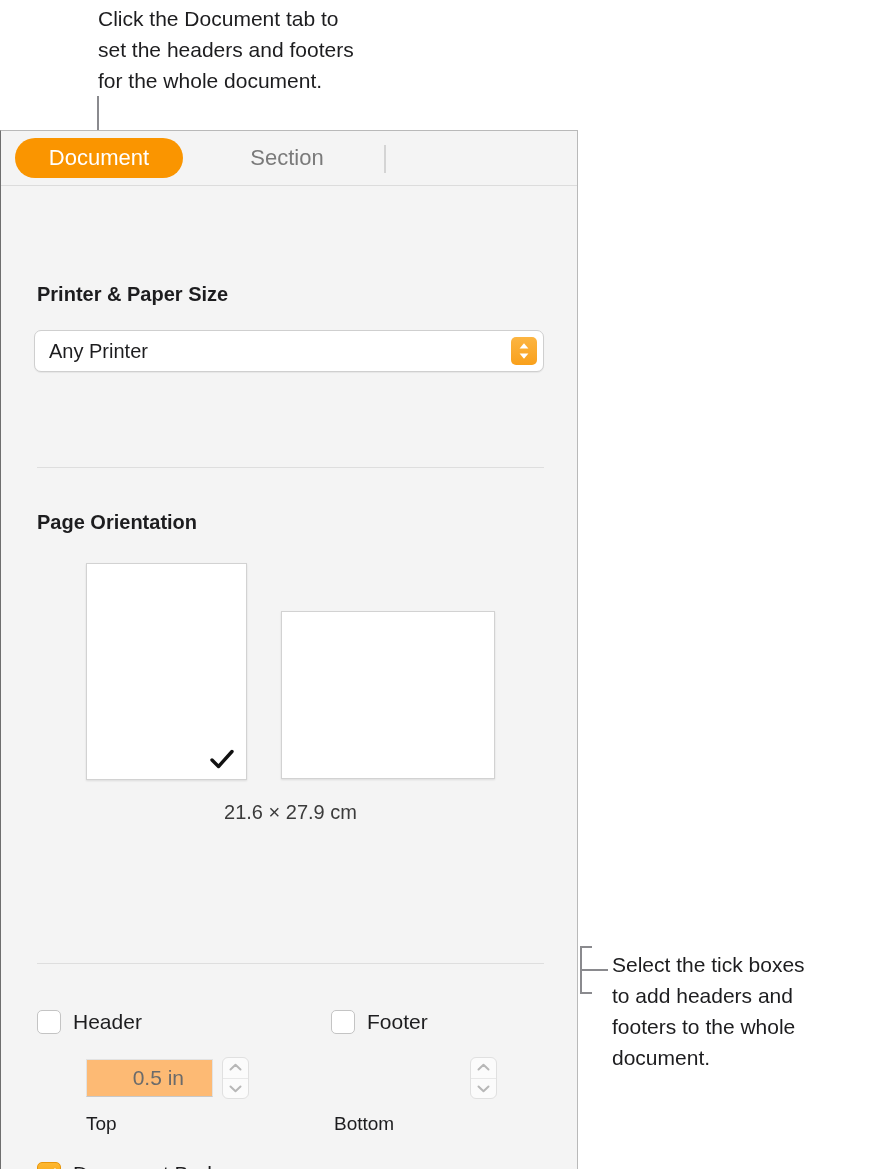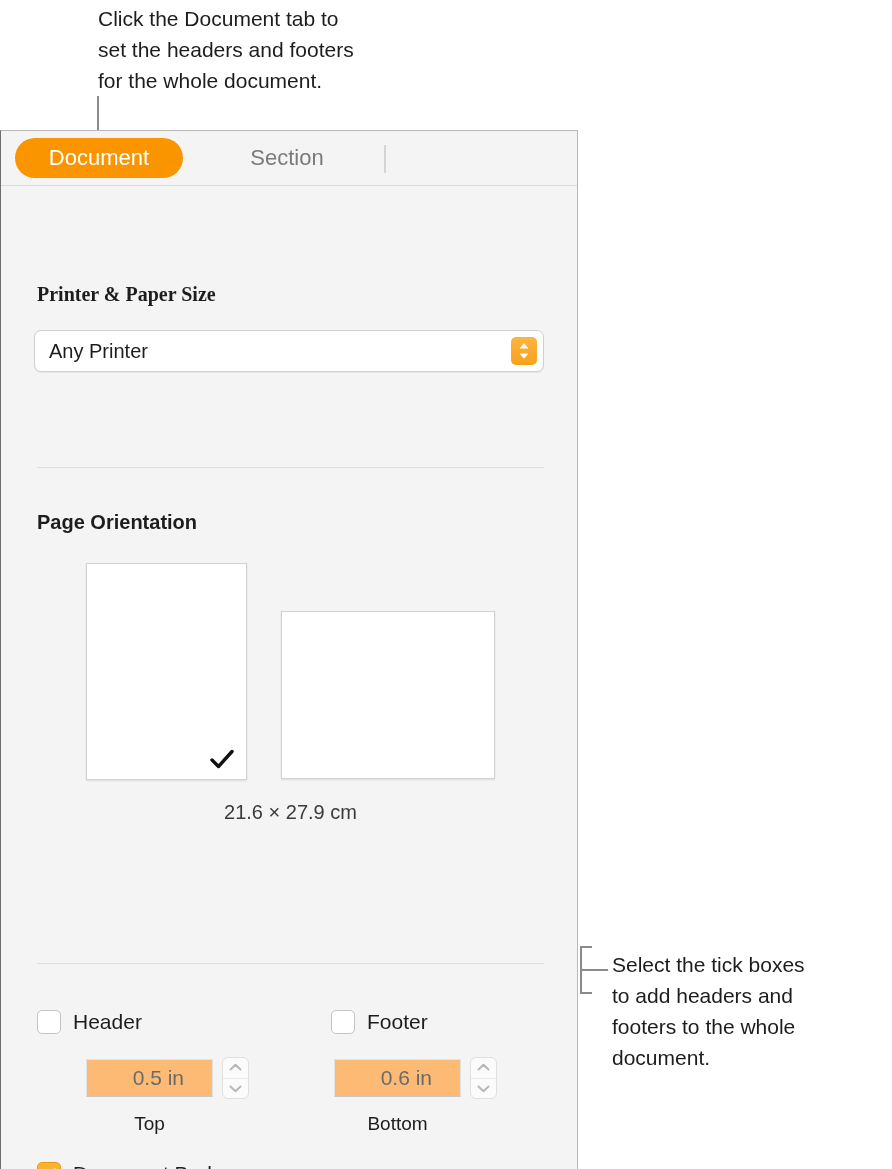--- a/index.html
+++ b/index.html
@@ -278,21 +278,21 @@
     flex: 1;
     display: flex;
     align-items: center;
     justify-content: center;
   }
   .stepper .half.top { border-bottom: 1px solid #e8e8e8; }
   .sublabel {
     position: absolute;
     font-size: 19px;
     color: #1d1d1f;
-    text-align: center;
+    text-align: left;
   }
 </style>
 </head>
 <body>
 
 <div class="callout" id="callout-top">Click the Document tab to
 set the headers and footers
 for the whole document.</div>
 <div class="leader-v"></div>
 
@@ -310,21 +310,21 @@
 <div id="inspector">
 
   <div id="tabbar">
     <div class="tab active" id="tab-document">Document</div>
     <div class="tab" id="tab-section">Section</div>
     <div class="tab-sep"></div>
   </div>
 
   <div id="panel-body">
 
-    <div class="section-title" style="left:36px; top:97px;font-family:Liberation Serif, serif;">Printer &amp; Paper Size</div>
+    <div class="section-title" style="left:36px; top:97px;">Printer &amp; Paper Size</div>
 
     <div class="popup" style="left:33px; top:144px; width:510px;">
       <span class="popup-value">Any Printer</span>
       <span class="popup-arrows">
         <svg width="18" height="22" viewBox="0 0 18 22" aria-hidden="true">
           <path d="M9 3.2 L13.4 8.4 L4.6 8.4 Z" fill="#ffffff"></path>
           <path d="M9 18.8 L4.6 13.6 L13.4 13.6 Z" fill="#ffffff"></path>
         </svg>
       </span>
     </div>
@@ -366,21 +366,20 @@
         </svg>
       </span>
       <span class="half bottom">
         <svg width="13" height="9" viewBox="0 0 13 9" aria-hidden="true">
           <path d="M1.5 2.5 L6.5 7.2 L11.5 2.5" stroke="#b7b7b7" stroke-width="2" fill="none" stroke-linecap="round" stroke-linejoin="round"></path>
         </svg>
       </span>
     </div>
     <div class="sublabel" style="left:85px; top:927px; width:127px;">Top</div>
 
-    <div class="numfield" style="left:333px; top:873px; width:127px;">0.6 in</div>
     <div class="stepper" style="left:469px; top:871px;">
       <span class="half top">
         <svg width="13" height="9" viewBox="0 0 13 9" aria-hidden="true">
           <path d="M1.5 6.5 L6.5 1.8 L11.5 6.5" stroke="#b7b7b7" stroke-width="2" fill="none" stroke-linecap="round" stroke-linejoin="round"></path>
         </svg>
       </span>
       <span class="half bottom">
         <svg width="13" height="9" viewBox="0 0 13 9" aria-hidden="true">
           <path d="M1.5 2.5 L6.5 7.2 L11.5 2.5" stroke="#b7b7b7" stroke-width="2" fill="none" stroke-linecap="round" stroke-linejoin="round"></path>
         </svg>

